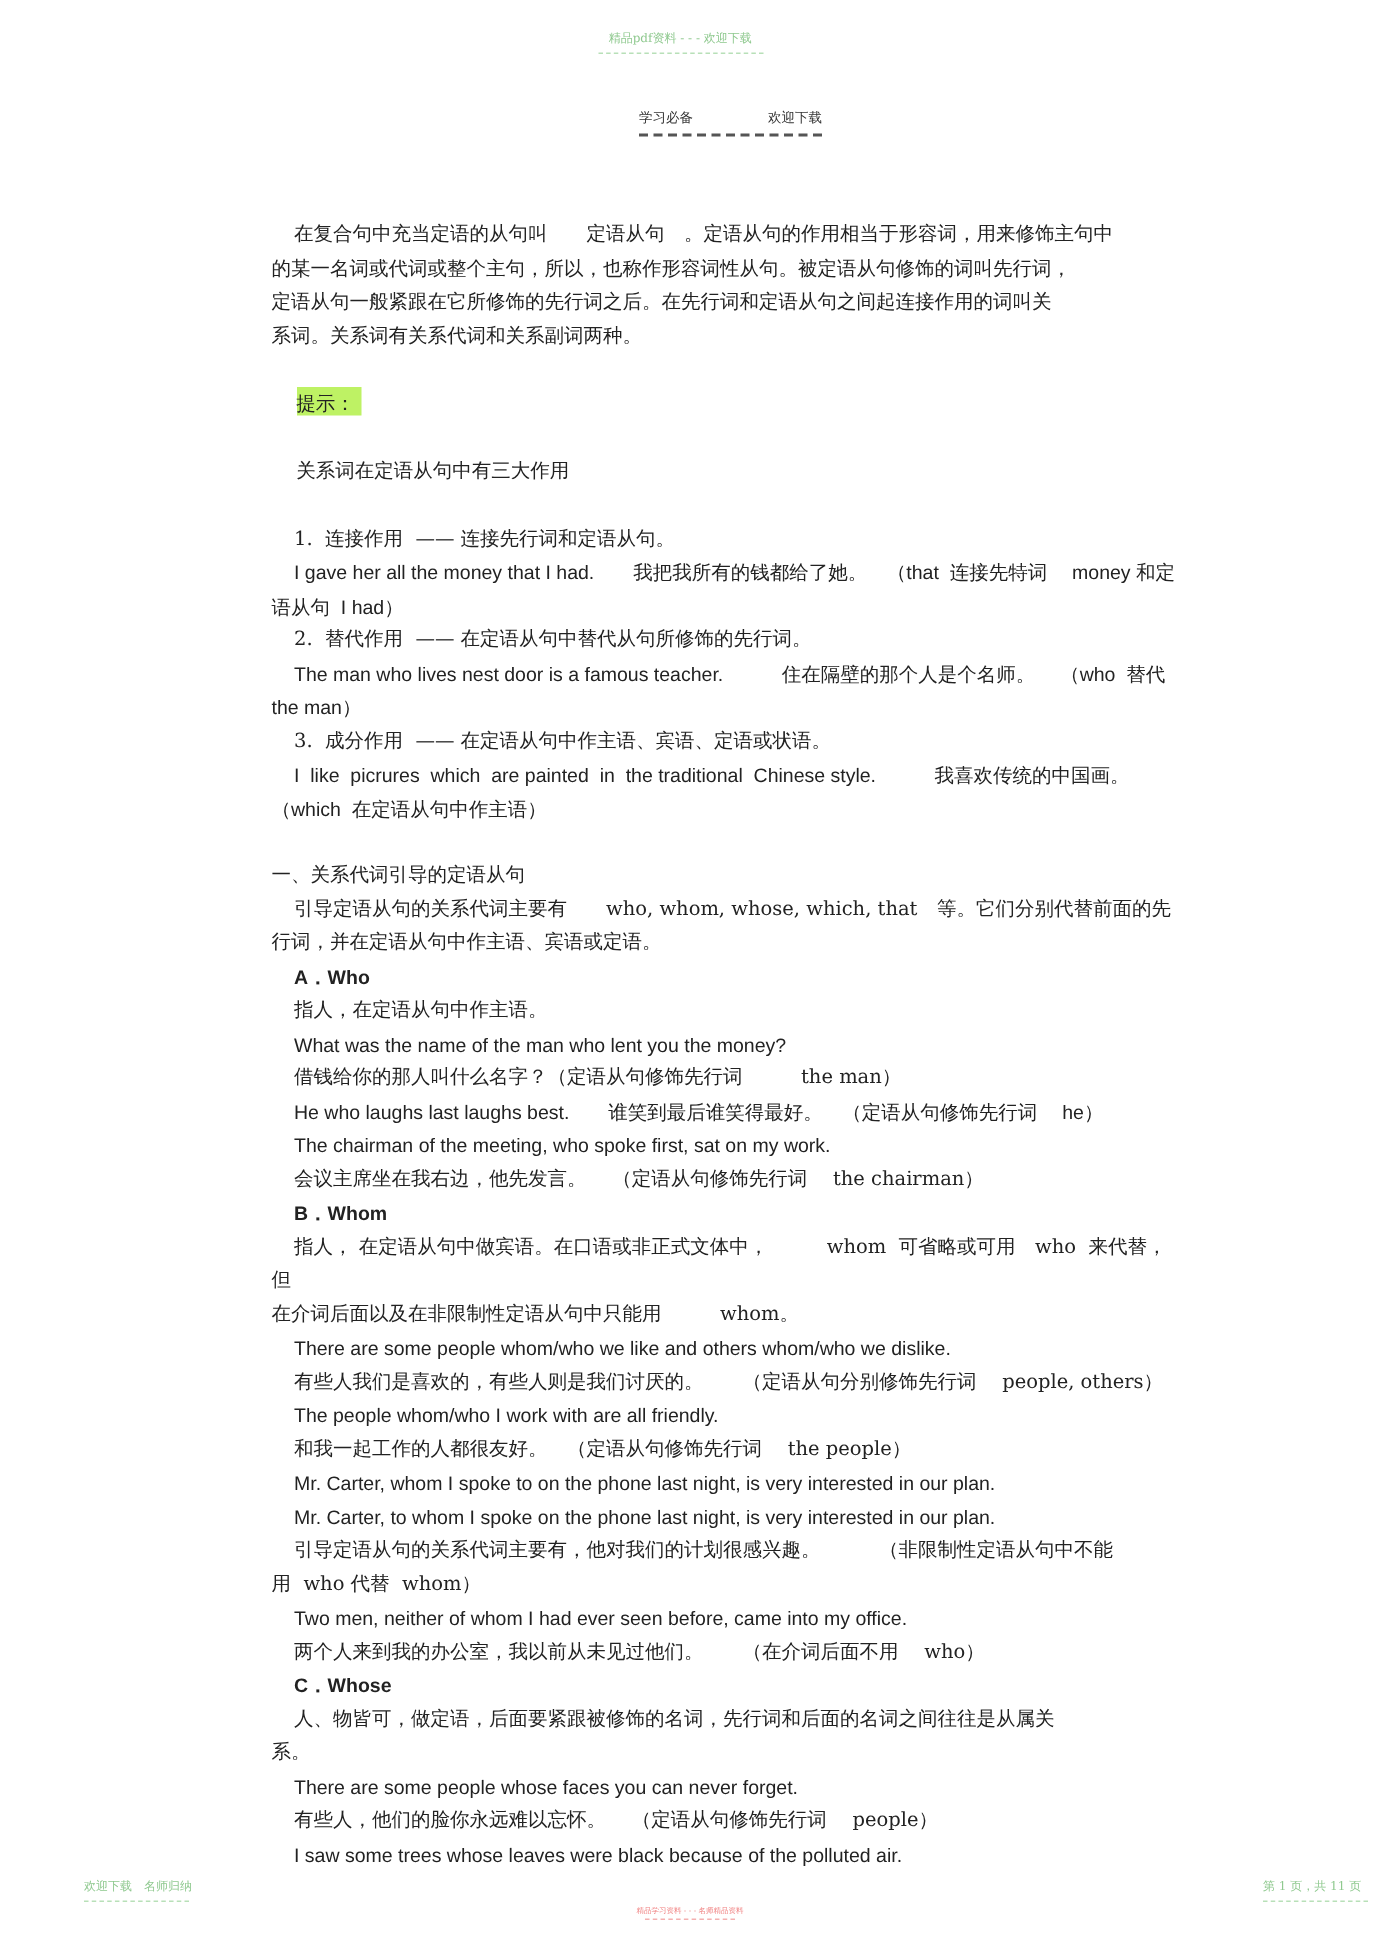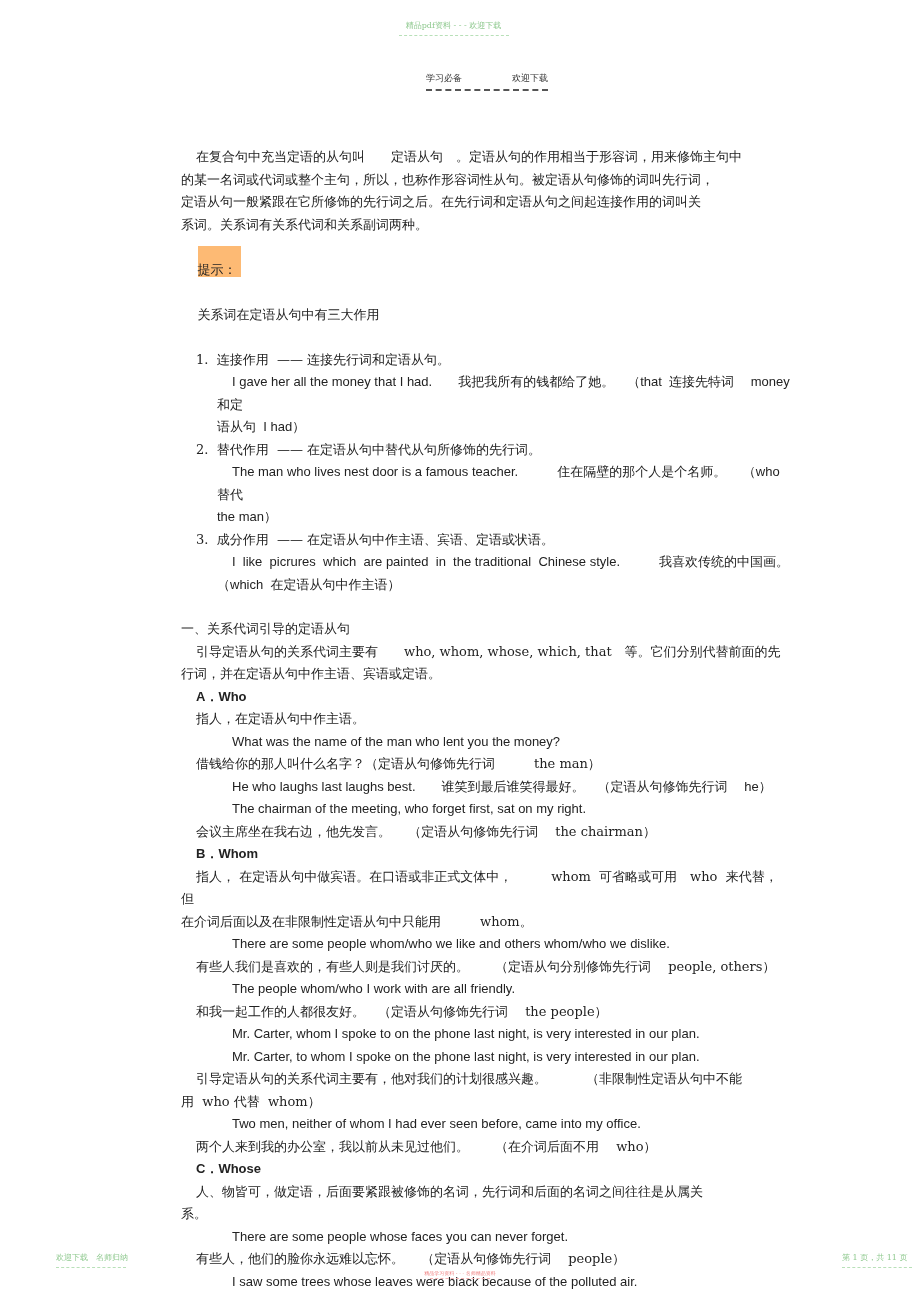--- a/index.html
+++ b/index.html
@@ -7,23 +7,23 @@
            font-family: "DejaVu Serif", "Liberation Serif", serif; color: #222; }
     .wm-top { position: absolute; top: 20px; left: 0; width: 907px; text-align: center;
               font-size: 8px; color: #8fc98f; }
     .wm-top .dash { display: block; width: 110px; margin: 4px auto 0; border-top: 1px dashed #b8e0b8; }
     .header { position: absolute; top: 72px; left: 426px; width: 122px; font-size: 9px; color: #333; }
     .header .row { display: flex; justify-content: space-between; font-family: Liberation Serif, serif; }
     .header .line { border-top: 2px dashed #555; margin-top: 4px; }
     .content { position: absolute; top: 146px; left: 181px; width: 612px; font-size: 13px; }
     .p { line-height: 22.5px; white-space: pre-wrap; }
     .ind { text-indent: 15px; }
-    .en { font-family: "Liberation Sans", sans-serif; font-size: 13px; margin-left: 36px; }
+    .en { font-family: "Liberation Sans", sans-serif; font-size: 13px; }
     .bold { font-family: "Liberation Sans", sans-serif; font-weight: bold; }
-    .hint { background: #fdba74; padding: 16px 4px 0 0; }
+    .hint { background: #bef264; padding: 4px 4px 0 0; }
     .gap { height: 22px; }
     .footer-left { position: absolute; top: 1252px; left: 56px; font-size: 8px; color: #8fc98f; }
     .footer-right { position: absolute; top: 1252px; left: 842px; font-size: 8px; color: #8fc98f; }
     .footer-left .dash, .footer-right .dash { display: block; margin-top: 4px; border-top: 1px dashed #b8e0b8; width: 70px; }
     .footer-center { position: absolute; top: 1270px; left: 0; width: 920px; text-align: center; font-size: 5px; color: #f08080; }
     .footer-center .dash { display: block; width: 60px; margin: 2px auto 0; border-top: 1px dashed #f4b0b0; }
   </style>
 </head>
 <body>
 
@@ -65,21 +65,21 @@
 
   <div class="p">一、关系代词引导的定语从句</div>
   <div class="p ind">引导定语从句的关系代词主要有　　who, whom, whose, which, that　等。它们分别代替前面的先</div>
   <div class="p">行词，并在定语从句中作主语、宾语或定语。</div>
 
   <div class="p ind bold">A．Who</div>
   <div class="p ind">指人，在定语从句中作主语。</div>
   <div class="p ind en">What was the name of the man who lent you the money?</div>
   <div class="p ind">借钱给你的那人叫什么名字？（定语从句修饰先行词　　　the man）</div>
   <div class="p ind en">He who laughs last laughs best.　　谁笑到最后谁笑得最好。　（定语从句修饰先行词　 he）</div>
-  <div class="p ind en">The chairman of the meeting, who forget first, sat on my right.</div>
+  <div class="p ind en">The chairman of the meeting, who spoke first, sat on my work.</div>
   <div class="p ind">会议主席坐在我右边，他先发言。　 （定语从句修饰先行词　 the chairman）</div>
 
   <div class="p ind bold">B．Whom</div>
   <div class="p ind">指人， 在定语从句中做宾语。在口语或非正式文体中，　　　whom  可省略或可用　who  来代替， 但</div>
   <div class="p">在介词后面以及在非限制性定语从句中只能用　　　whom。</div>
   <div class="p ind en">There are some people whom/who we like and others whom/who we dislike.</div>
   <div class="p ind">有些人我们是喜欢的，有些人则是我们讨厌的。　　（定语从句分别修饰先行词　 people, others）</div>
   <div class="p ind en">The people whom/who I work with are all friendly.</div>
   <div class="p ind">和我一起工作的人都很友好。　（定语从句修饰先行词　 the people）</div>
   <div class="p ind en">Mr. Carter, whom I spoke to on the phone last night, is very interested in our plan.</div>

